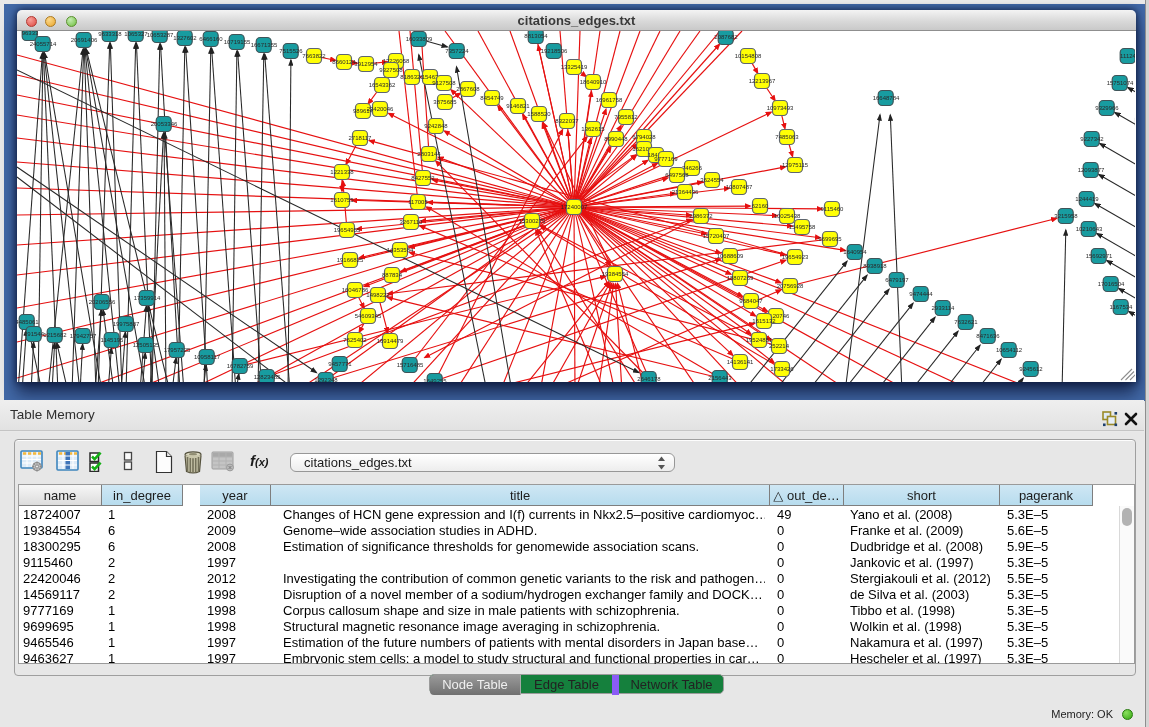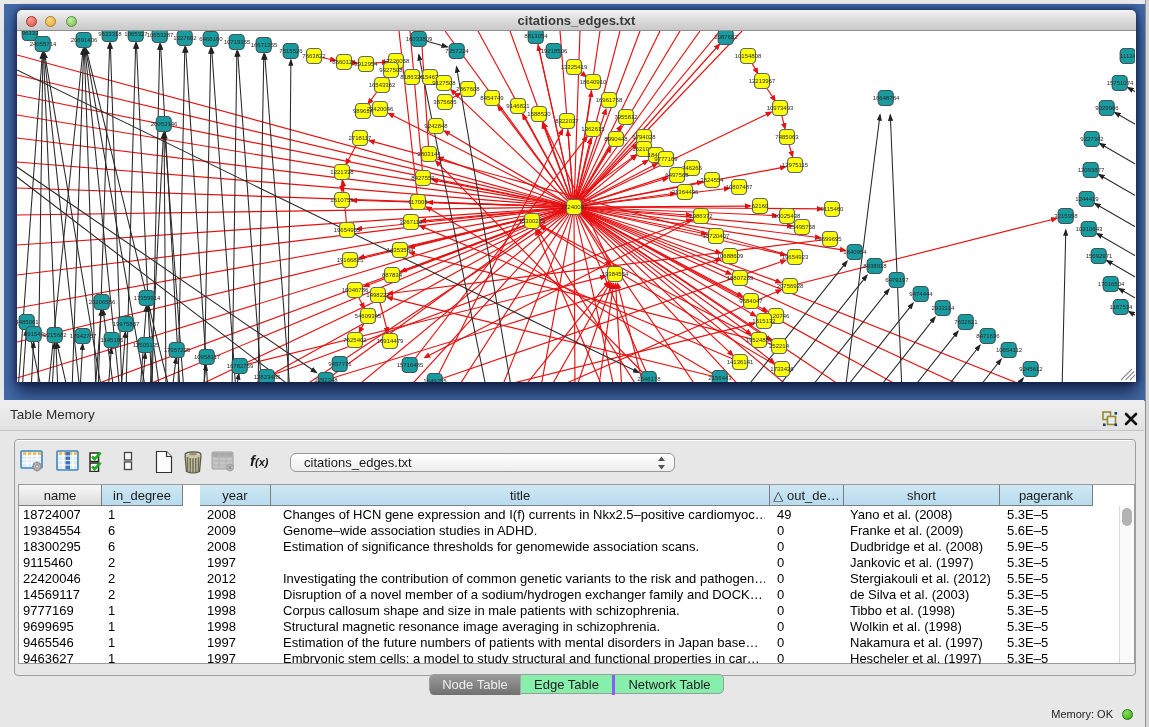--- a/index.html
+++ b/index.html
@@ -15,21 +15,21 @@
 #ibox{position:absolute;left:14px;top:439px;width:1122px;height:237px;border:1px solid #9f9f9f;border-radius:4px;background:#e7e7e7;box-shadow:inset 0 1px 0 #fdfdfd}
 .ticon{position:absolute;top:450px}
 #dd{position:absolute;left:290px;top:453px;width:385px;height:19px;border:1px solid #979797;border-radius:6px;background:linear-gradient(#ffffff,#ededed);font-size:13px;color:#1a1a1a}
 #dd .x{position:absolute;left:13px;top:1px}
 #tbl{position:absolute;left:18px;top:484px;width:1117px;height:180px;background:#fff;border:1px solid #9a9a9a}
 .hc{position:absolute;top:485px;height:21px;border-right:1px solid #7e7e7e;border-bottom:1px solid #7e7e7e;font-size:13px;color:#1c1c1c;text-align:center;line-height:21px;background:linear-gradient(#cfe7f4,#b7dcee)}
 .trow{position:absolute;left:0;width:1135px;height:16px;font-size:13px;color:#000}
 .trow span{position:absolute;top:0;white-space:nowrap;overflow:hidden}
 #vsb{position:absolute;left:1119px;top:506px;width:15px;height:157px;background:#fafafa;border-left:1px solid #d9d9d9}
 #vsb .th{position:absolute;left:2px;top:2px;width:10px;height:18px;border-radius:5px;background:#b2b2b2}
-#tabs{position:absolute;left:429px;top:674px;width:295px;height:20px;border:1px solid #9b9b9b;border-radius:5px;background:#86efac;font-size:13px}
+#tabs{position:absolute;left:429px;top:674px;width:295px;height:20px;border:1px solid #9b9b9b;border-radius:5px;background:#15803d;font-size:13px}
 #tabs .seg{position:absolute;top:0;height:20px;text-align:center;line-height:19px;color:#222}
 #mem{position:absolute;right:36px;top:708px;font-size:11px;color:#222}
 #memdot{position:absolute;right:16px;top:709px;width:11px;height:11px;border-radius:50%;background:radial-gradient(circle at 35% 30%,#8ae05e,#35a812);border:1px solid #267a0c}
 </style></head><body>
 <div id="desk"></div>
 <div id="win">
  <div id="canvas"></div>
  <div id="tbar">
   <div class="tl" style="left:9px;background:radial-gradient(circle at 35% 30%,#f8a09a,#dd4941);border:1px solid #b23730"></div>
   <div class="tl" style="left:28px;background:radial-gradient(circle at 35% 30%,#fbd88a,#eaa72e);border:1px solid #ad7a20"></div>
@@ -704,17 +704,17 @@
       <span style="left:850px;width:145px">Hescheler et al. (1997)</span>
       <span style="left:1007px">5.3E–5</span>
     </div>
 </div>
 <div id="vsb">
     <div class="th"></div>
   </div>
 <div id="tabs">
  <div class="seg" style="left:0;width:90px;background:linear-gradient(#9a9a9a,#707070);border-radius:4px 0 0 4px;color:#efefef">Node Table</div>
  <div class="seg" style="left:90px;width:92px;border-left:1px solid #a8a8a8">Edge Table</div>
- <div class="seg" style="left:182px;width:112px;border-left:3px solid #8b5cf6">Network Table</div>
+ <div class="seg" style="left:182px;width:112px;border-left:7px solid #8b5cf6">Network Table</div>
 </div>
 <div id="mem">Memory: OK</div>
 <div id="memdot"></div>
 <div id="rstrip"></div>
 
 </body></html>

